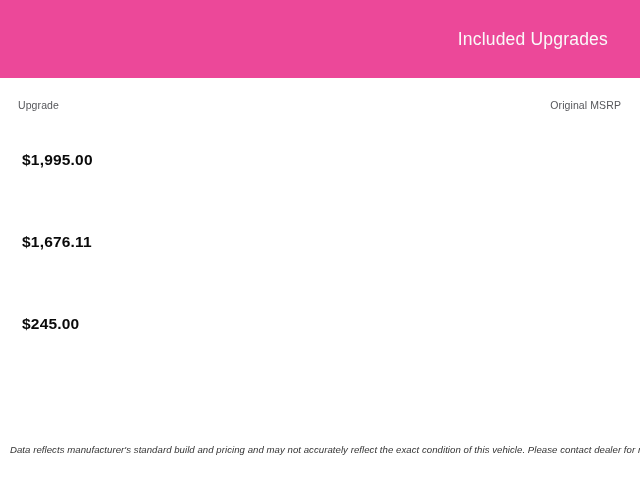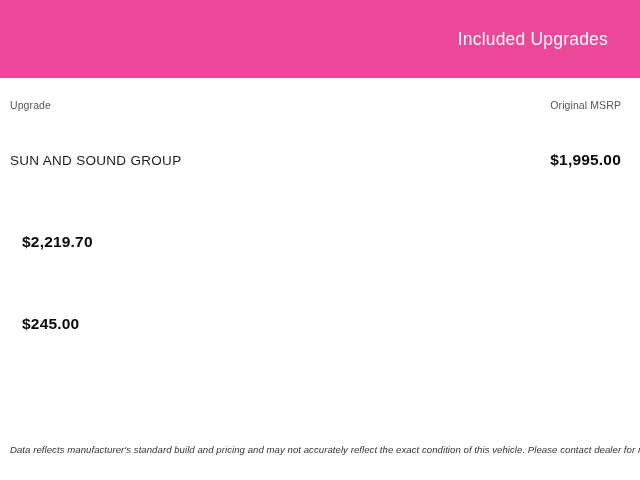--- a/index.html
+++ b/index.html
@@ -25,21 +25,21 @@
     color: #fafafa;
     font-size: 17.5px;
     font-weight: 400;
     letter-spacing: 0.2px;
   }
 
   .col-header {
     display: flex;
     justify-content: space-between;
     align-items: flex-start;
-    padding: 21px 19px 0 10px;
+    padding: 21px 19px 0 18px;
     height: 33px;
   }
   .col-label {
     font-size: 10.5px;
     color: #56575b;
     letter-spacing: 0.1px;
   }
 
   .rows {
     margin-top: 8px;
@@ -88,26 +88,25 @@
   </div>
 
   <div class="col-header">
     <div class="col-label">Upgrade</div>
     <div class="col-label">Original MSRP</div>
   </div>
 
   <div class="rows">
 
     <div class="row">
-      <div class="row-name">SUN AND SOUND GROUP</div>
       <div class="row-price">$1,995.00</div>
     </div>
 
     <div class="row">
-      <div class="row-price">$2,219.70</div>
+      <div class="row-price">$1,676.11</div>
     </div>
 
 
     <div class="row">
       <div class="row-price">$245.00</div>
     </div>
 
   </div>
 
   <div class="disclaimer">Data reflects manufacturer's standard build and pricing and may not accurately reflect the exact condition of this vehicle. Please contact dealer for more information.</div>

